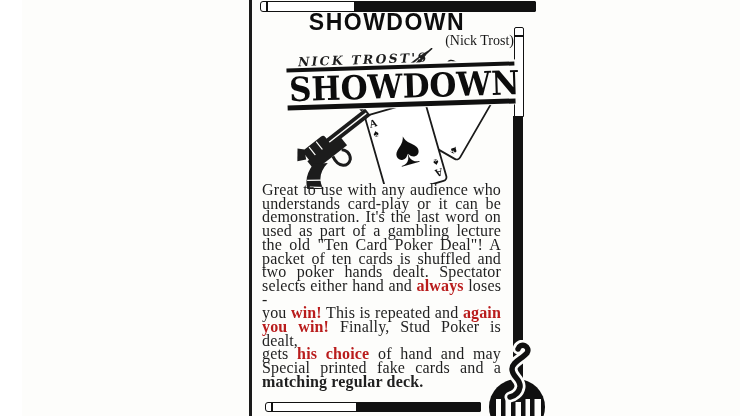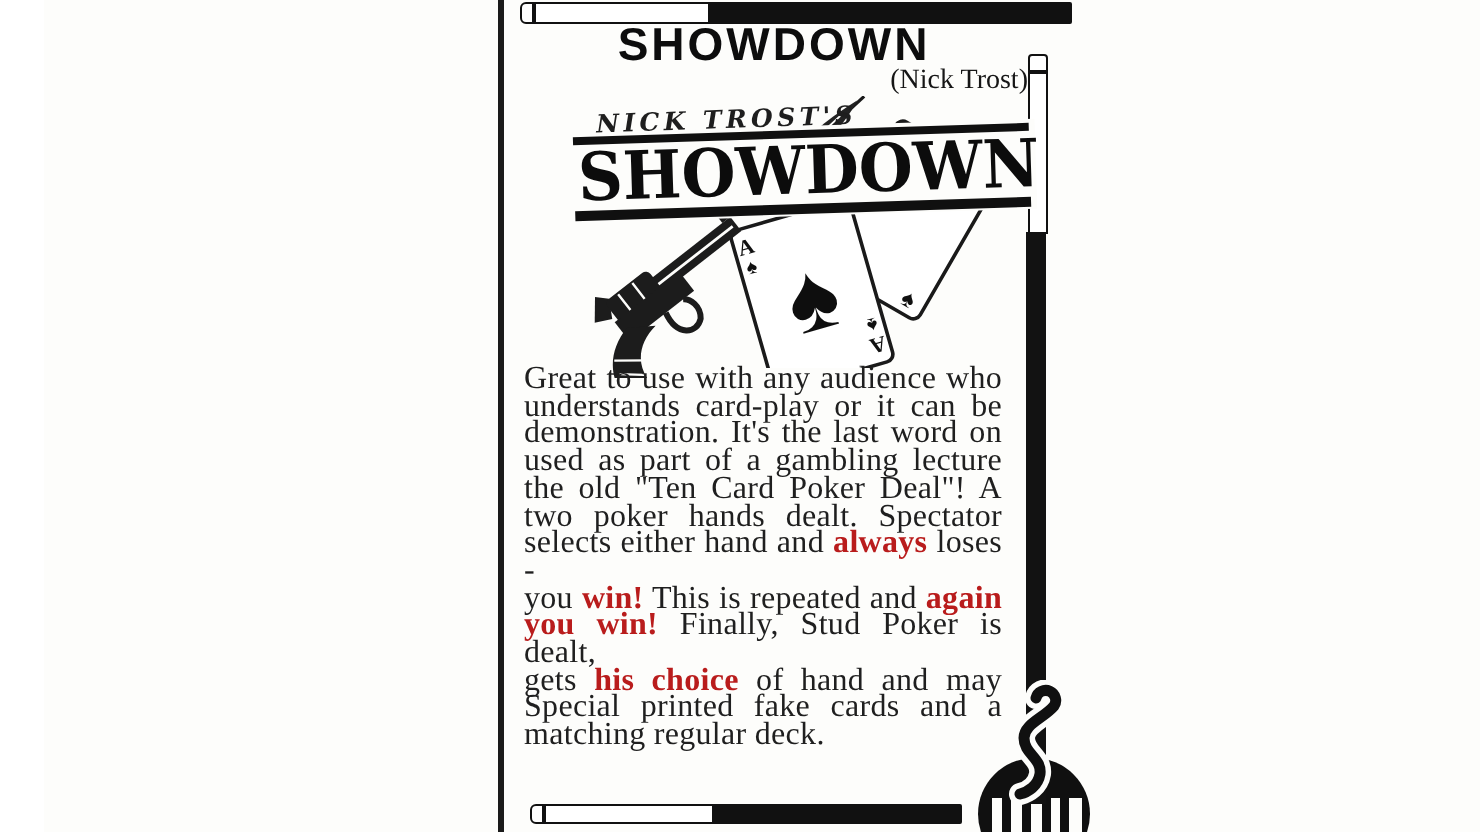--- a/index.html
+++ b/index.html
@@ -37,21 +37,21 @@
     transform:scaleY(1.07); padding:0 2px; color:#0c0c0c; }
   .logo .bar-bottom { height:5px; background:#101010; }
   
   .cards-svg { position:absolute; left:336px; top:48px; z-index:1; }
   .gun-svg { position:absolute; left:260px; top:93px; z-index:1; }
   .finial-svg { position:absolute; left:452px; top:340px; z-index:3; }
   
   .copy { position:absolute; left:240px; top:183px; width:239px; z-index:2;
     font-size:16px; line-height:13.7px; color:#1f1f1f; }
   .copy .ln { text-align:justify; text-align-last:justify; letter-spacing:0.15px; }
-  .copy .ln.last { text-align-last:left; }
+  .copy .ln.last { text-align-last:left;font-weight:bold; }
   .copy b { font-weight:bold; color:#b91c1c; }
 </style>
 </head>
 <body>
 
 <div class="shot">
 
   <div class="left-rule"></div>
 
   <div class="cue-h cue-top">
@@ -126,20 +126,21 @@
       <path d="M10,52 L22,62 M8,60 L19,69 M12,45 L25,55" stroke="#fdfdfb" stroke-width="1.2"></path>
     </g>
   </svg>
 
   <div class="copy">
       <div class="ln"><span>Great to use with any audience who</span></div>
       <div class="ln"><span>understands card-play or it can be</span></div>
       <div class="ln"><span>demonstration. It's the last word on</span></div>
       <div class="ln"><span>used as part of a gambling lecture</span></div>
       <div class="ln"><span>the old "Ten Card Poker Deal"! A</span></div>
+      <div class="ln"><span>packet of ten cards is shuffled and</span></div>
       <div class="ln"><span>two poker hands dealt. Spectator</span></div>
       <div class="ln"><span>selects either hand and </span><b>always</b><span> loses -</span></div>
       <div class="ln"><span>you </span><b>win!</b><span> This is repeated and </span><b>again</b></div>
       <div class="ln"><b>you win!</b><span> Finally, Stud Poker is dealt,</span></div>
       <div class="ln"><span>gets </span><b>his choice</b><span> of hand and may</span></div>
       <div class="ln"><span>Special printed fake cards and a</span></div>
       <div class="ln last"><span>matching regular deck.</span></div>
     </div>
 
   <div class="cue-h cue-bottom">

